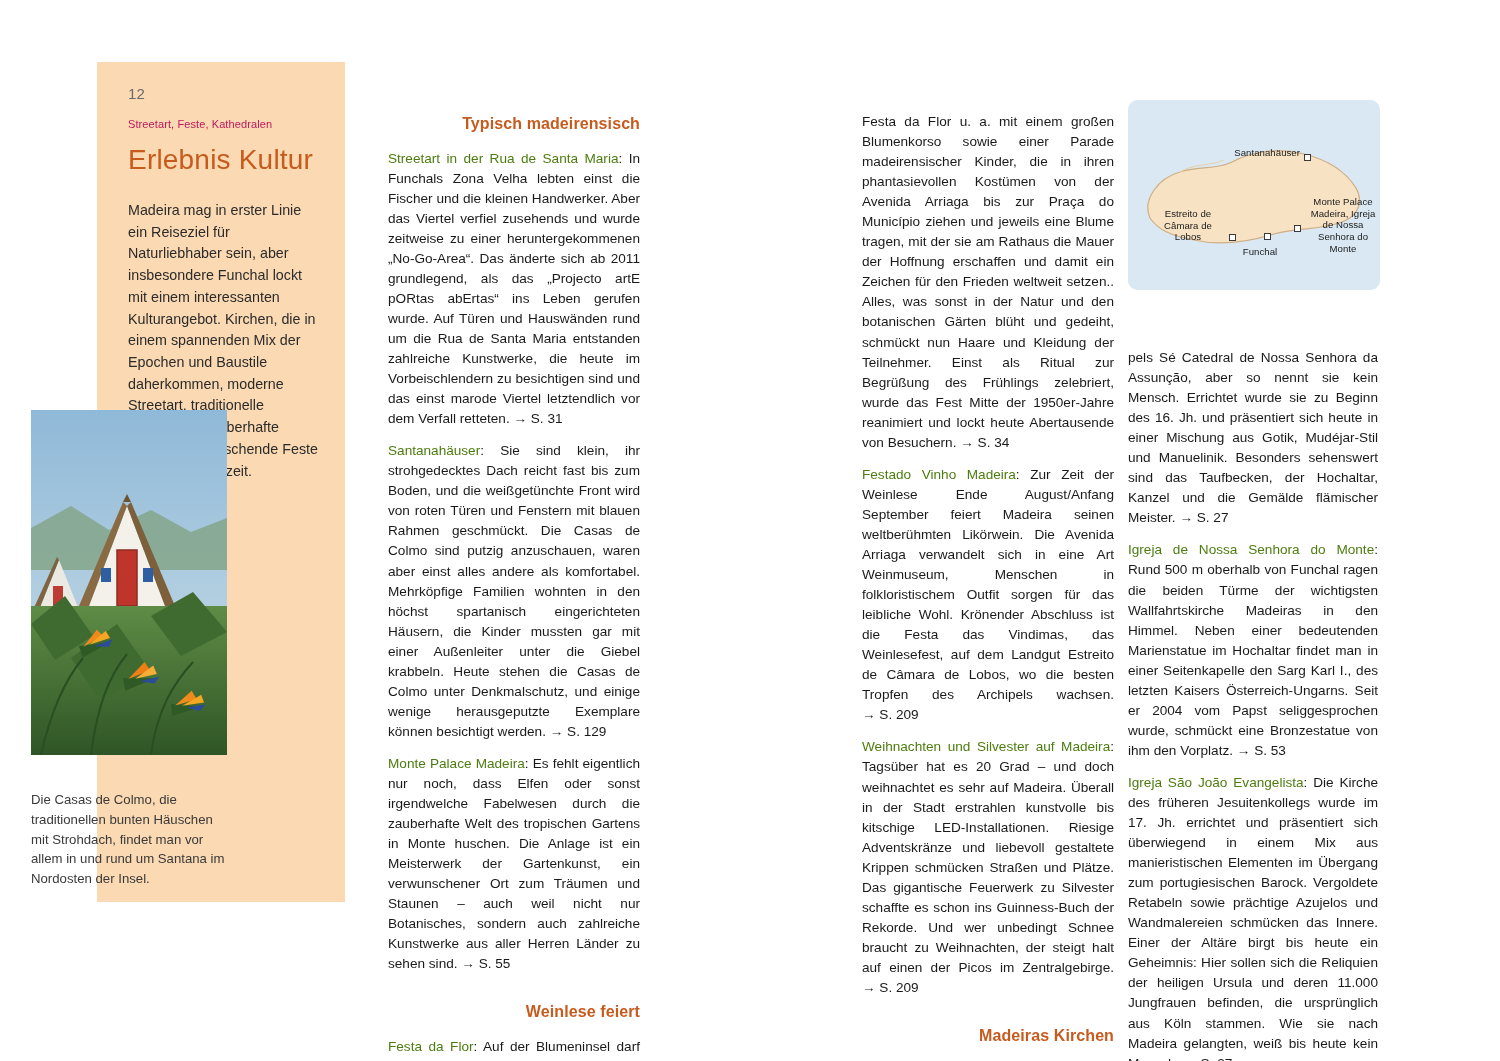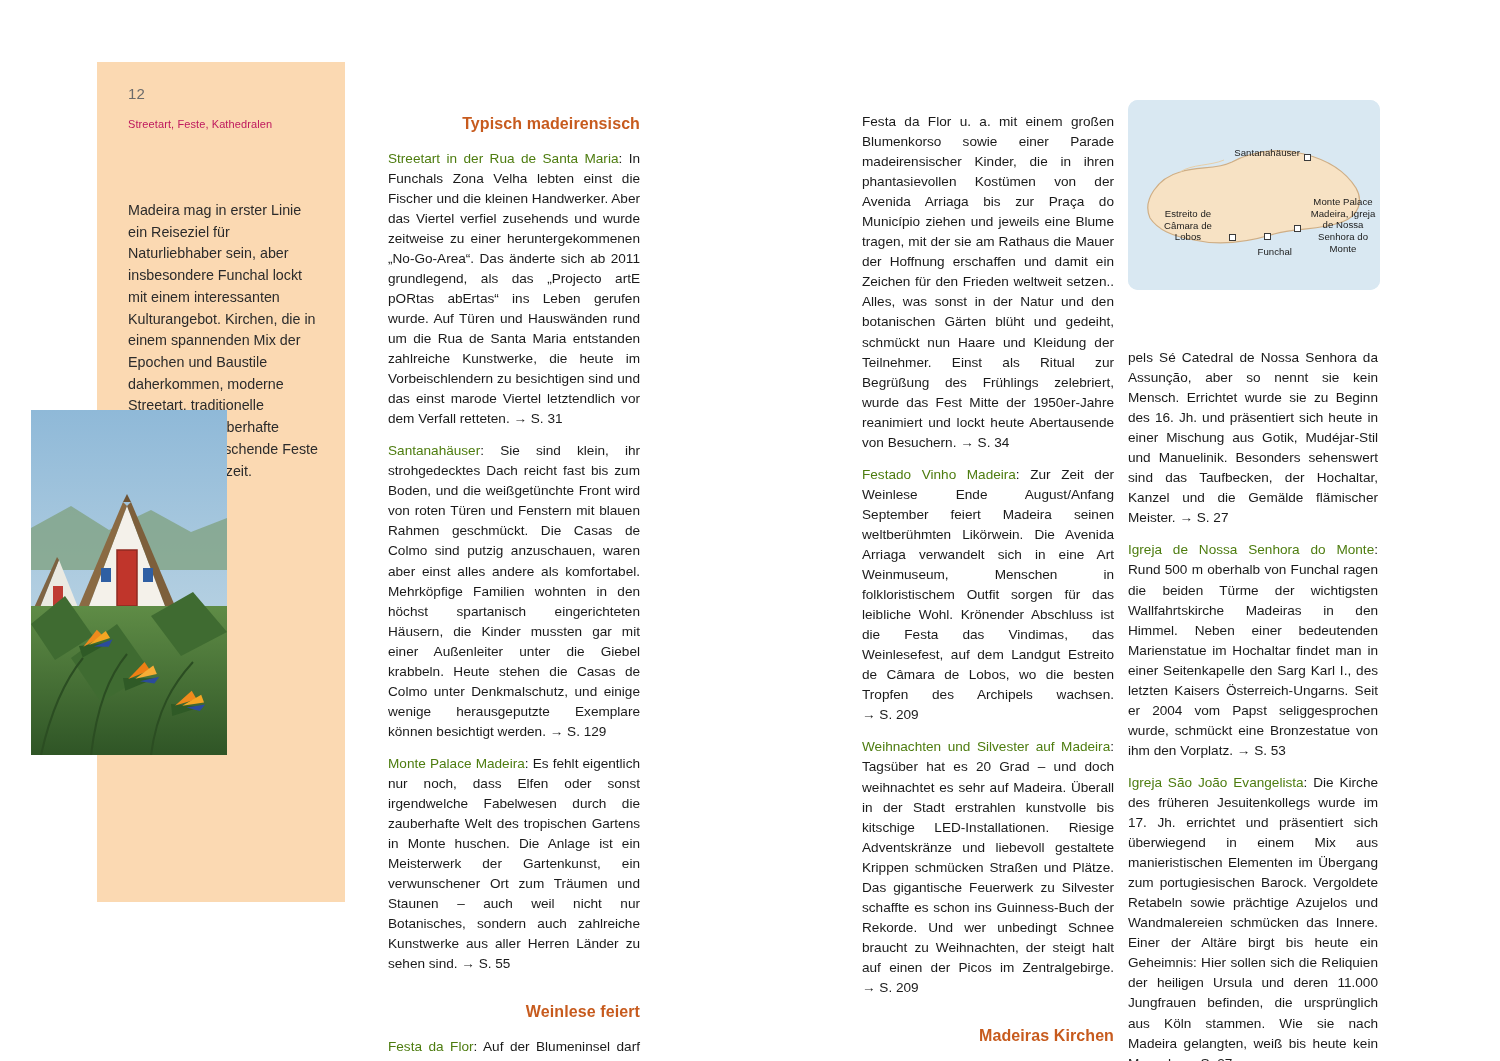--- a/index.html
+++ b/index.html
@@ -150,20 +150,21 @@
   }
 </style>
 </head>
 <body>
 
 <div class="page">
 
   <div class="left-col">
     <div class="folio">12</div>
     <div class="kicker">Streetart, Feste, Kathedralen</div>
+    <div class="chapter-title">Erlebnis Kultur</div>
     <div class="lede">Madeira mag in erster Linie ein Reiseziel für Naturliebhaber sein, aber insbesondere Funchal lockt mit einem interessanten Kulturangebot. Kirchen, die in einem spannenden Mix der Epochen und Baustile daherkommen, moderne Streetart, traditionelle Architektur, zauberhafte Gärten und rauschende Feste zu jeder Jahreszeit.</div>
   </div>
 
   <div class="photo">
     <svg width="196" height="345" viewBox="0 0 196 345" xmlns="http://www.w3.org/2000/svg" aria-hidden="true">
       <defs>
         <linearGradient id="sky" x1="0" y1="0" x2="0" y2="1">
           <stop offset="0%" stop-color="#8fb9d8"></stop>
           <stop offset="100%" stop-color="#cfe0e8"></stop>
         </linearGradient>
@@ -222,20 +223,21 @@
         </g>
         <g transform="translate(140,294) rotate(-6)">
           <path d="M0 0 L30 6 L0 12 Z" fill="#2f5a26"></path>
           <path d="M4 2 L22 -11 L26 -2 Z" fill="#f08a1c"></path>
           <path d="M11 3 L31 -6 L33 2 Z" fill="#f5a623"></path>
           <path d="M15 5 L34 4 L28 10 Z" fill="#2b4b9b"></path>
         </g>
       </g>
     </svg>
   </div>
+  <div class="photo-caption">Die Casas de Colmo, die traditionellen bunten Häuschen mit Strohdach, findet man vor allem in und rund um Santana im Nordosten der Insel.</div>
 
   <div class="col c1">
     <h2 class="sec-head">Typisch madeirensisch</h2>
 
     <p><span class="run-in">Streetart in der Rua de Santa Maria</span><span>: In Funchals Zona Velha lebten einst die Fischer und die kleinen Handwerker. Aber das Viertel verfiel zusehends und wurde zeitweise zu einer heruntergekommenen „No-Go-Area“. Das änderte sich ab 2011 grundlegend, als das „Projecto artE pORtas abErtas“ ins Leben gerufen wurde. Auf Türen und Hauswänden rund um die Rua de Santa Maria entstanden zahlreiche Kunstwerke, die heute im Vorbeischlendern zu besichtigen sind und das einst marode Viertel letztendlich vor dem Verfall retteten. </span><span class="ref">→ S. 31</span></p>
 
     <p><span class="run-in">Santanahäuser</span><span>: Sie sind klein, ihr strohgedecktes Dach reicht fast bis zum Boden, und die weißgetünchte Front wird von roten Türen und Fenstern mit blauen Rahmen geschmückt. Die Casas de Colmo sind putzig anzuschauen, waren aber einst alles andere als komfortabel. Mehrköpfige Familien wohnten in den höchst spartanisch eingerichteten Häusern, die Kinder mussten gar mit einer Außenleiter unter die Giebel krabbeln. Heute stehen die Casas de Colmo unter Denkmalschutz, und einige wenige herausgeputzte Exemplare können besichtigt werden. </span><span class="ref">→ S. 129</span></p>
 
     <p><span class="run-in">Monte Palace Madeira</span><span>: Es fehlt eigentlich nur noch, dass Elfen oder sonst irgendwelche Fabelwesen durch die zauberhafte Welt des tropischen Gartens in Monte huschen. Die Anlage ist ein Meisterwerk der Gartenkunst, ein verwunschener Ort zum Träumen und Staunen – auch weil nicht nur Botanisches, sondern auch zahlreiche Kunstwerke aus aller Herren Länder zu sehen sind. </span><span class="ref">→ S. 55</span></p>
 
@@ -262,21 +264,21 @@
       <path d="M52 72 C 64 64, 82 66, 96 60" fill="none" stroke="#e8cfa8" stroke-width="1"></path>
     </svg>
     <div class="map-marker" style="left:176px; top:54px;"></div>
     <div class="map-marker" style="left:166px; top:125px;"></div>
     <div class="map-marker" style="left:101px; top:134px;"></div>
     <div class="map-marker" style="left:136px; top:133px;"></div>
 
     <div class="map-label" style="left:88px; top:47px; text-align:right; width:84px;">Santanahäuser</div>
     <div class="map-label" style="left:178px; top:96px; width:74px;">Monte Palace Madeira, Igreja de Nossa Senhora do Monte</div>
     <div class="map-label" style="left:22px; top:108px; width:76px; text-align:center;">Estreito de Câmara de Lobos</div>
-    <div class="map-label" style="left:100px; top:146px; width:64px; text-align:right;">Funchal</div>
+    <div class="map-label" style="left:100px; top:146px; width:64px; text-align:center;">Funchal</div>
   </div>
 
   <div class="col c3">
     <p><span>pels Sé Catedral de Nossa Senhora da Assunção, aber so nennt sie kein Mensch. Errichtet wurde sie zu Beginn des 16. Jh. und präsentiert sich heute in einer Mischung aus Gotik, Mudéjar-Stil und Manuelinik. Besonders sehenswert sind das Taufbecken, der Hochaltar, Kanzel und die Gemälde flämischer Meister. </span><span class="ref">→ S. 27</span></p>
 
     <p><span class="run-in">Igreja de Nossa Senhora do Monte</span><span>: Rund 500 m oberhalb von Funchal ragen die beiden Türme der wichtigsten Wallfahrtskirche Madeiras in den Himmel. Neben einer bedeutenden Marienstatue im Hochaltar findet man in einer Seitenkapelle den Sarg Karl I., des letzten Kaisers Österreich-Ungarns. Seit er 2004 vom Papst seliggesprochen wurde, schmückt eine Bronzestatue von ihm den Vorplatz. </span><span class="ref">→ S. 53</span></p>
 
     <p><span class="run-in">Igreja São João Evangelista</span><span>: Die Kirche des früheren Jesuitenkollegs wurde im 17. Jh. errichtet und präsentiert sich überwiegend in einem Mix aus manieristischen Elementen im Übergang zum portugiesischen Barock. Vergoldete Retabeln sowie prächtige Azujelos und Wandmalereien schmücken das Innere. Einer der Altäre birgt bis heute ein Geheimnis: Hier sollen sich die Reliquien der heiligen Ursula und deren 11.000 Jungfrauen befinden, die ursprünglich aus Köln stammen. Wie sie nach Madeira gelangten, weiß bis heute kein Mensch. </span><span class="ref">→ S. 27</span></p>
   </div>
 

